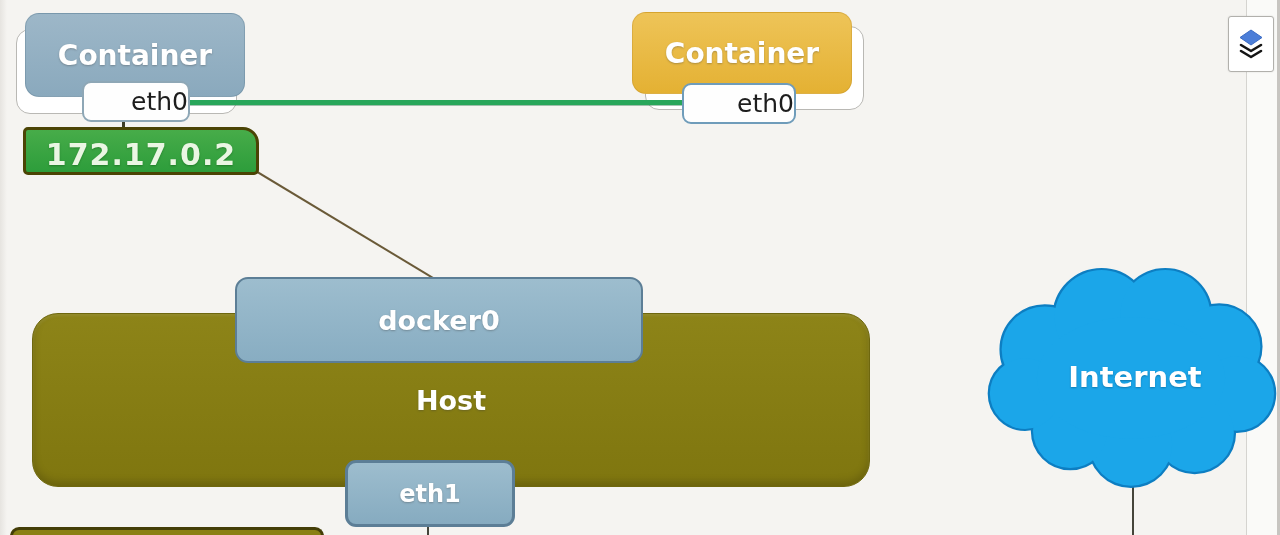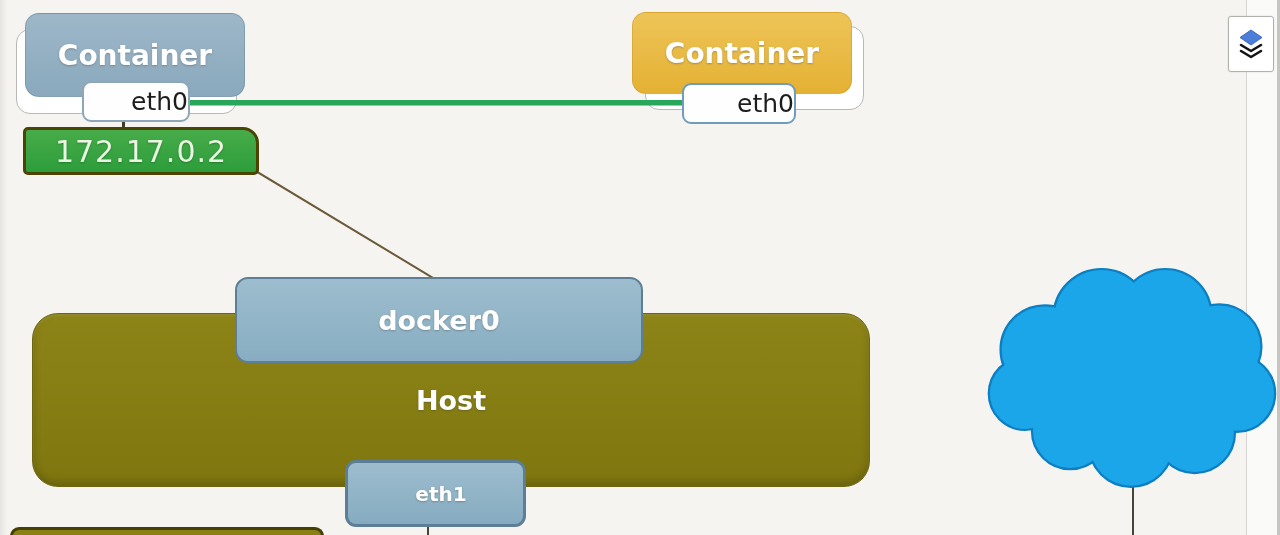--- a/index.html
+++ b/index.html
@@ -29,41 +29,41 @@
   .iface{position:absolute;display:flex;align-items:center;justify-content:flex-end;
     background:#fefefe;color:#1d1d1d;font-size:25px;z-index:5;border-radius:9px;}
   .eth0-left{left:82px;top:81px;width:104px;height:37px;border:2.5px solid #8ea7b6;}
   .eth0-right{left:682px;top:83px;width:110px;height:37px;border:2.5px solid #6f9cba;}
 
   .link-green{position:absolute;left:186px;top:100px;width:500px;height:5px;z-index:3;
     background:#28a65a;border-radius:2px;box-shadow:0 1px 0 rgba(0,90,40,.35);}
 
   .ip-connector{position:absolute;left:122px;top:116px;width:3px;height:13px;background:#3d3d27;z-index:2;}
   .ip-box{position:absolute;left:23px;top:127px;width:230px;height:42px;z-index:5;
-    display:flex;align-items:center;justify-content:center;
+    display:flex;align-items:flex-end;justify-content:center;
     background:linear-gradient(#47ac49,#2d9d3b);
     border:3px solid #4b4405;border-radius:5px;border-top-right-radius:16px;
-    color:#eaf6e3;font-size:30px;font-weight:normal;letter-spacing:1px;
+    color:#eaf6e3;font-size:30px;font-weight:bold;letter-spacing:1px;
     text-shadow:0 1px 2px rgba(0,60,0,.35);}
 
   .line{position:absolute;z-index:2;background:#6a5a38;}
   .diag-ip-bridge{left:251px;top:167px;width:213px;height:2px;
     transform:rotate(31.1deg);transform-origin:0 0;}
   .stem{position:absolute;z-index:3;background:#45453a;}
   .stem-eth1{left:427px;top:519px;width:2px;height:16px;}
   .stem-cloud{left:1132px;top:478px;width:2px;height:57px;}
 
   .bridge{left:235px;top:277px;width:404px;height:82px;border-radius:13px;z-index:4;
     background:linear-gradient(#9dbdce,#88adc2);border:2.5px solid #5c7e96;font-size:27px;}
   .host{left:32px;top:313px;width:836px;height:172px;border-radius:26px;z-index:2;
     background:linear-gradient(#8d8418,#7f760f);border:1px solid #6e670e;
     box-shadow:inset 0 -4px 8px rgba(0,0,0,.18), inset 0 2px 3px rgba(255,255,255,.10);
     font-size:27px;}
   .eth1{left:345px;top:460px;width:164px;height:61px;border-radius:11px;z-index:4;
-    background:linear-gradient(#9dbdce,#86abc0);border:3px solid #5c7e96;font-size:20px;padding-left:11px;}
+    background:linear-gradient(#9dbdce,#86abc0);border:3px solid #5c7e96;font-size:24px;}
   .sliver{position:absolute;left:10px;top:527px;width:308px;height:10px;z-index:2;
     background:#8a8014;border:3px solid #443e07;border-bottom:none;
     border-radius:9px 9px 0 0;}
 
   .cloud-svg{position:absolute;left:984px;top:256px;width:294px;height:236px;z-index:4;}
   .cloud-label{position:absolute;left:1035px;top:360px;width:200px;z-index:5;
     text-align:center;color:#ffffff;font-size:29px;font-weight:bold;
     text-shadow:0 1px 2px rgba(0,70,110,.45);}
 
   .layers-button{position:absolute;left:1228px;top:16px;width:44px;height:54px;z-index:6;
@@ -132,20 +132,21 @@
         <circle cx="215" cy="180" r="40"></circle>
         <circle cx="150" cy="192" r="42"></circle>
         <circle cx="88" cy="178" r="38"></circle>
         <circle cx="42" cy="140" r="36"></circle>
         <ellipse cx="150" cy="124" rx="96" ry="62"></ellipse>
       </g>
     </defs>
     <use href="#cloudShape" fill="#1BA6E9" stroke="#0D7EC2" stroke-width="4.5"></use>
     <use href="#cloudShape" fill="#1BA6E9"></use>
   </svg>
+  <div class="cloud-label">Internet</div>
 
   <div class="layers-button">
     <svg width="30" height="34" viewBox="0 0 30 34">
       <polygon points="15,3 26,10.5 15,18 4,10.5" fill="#4C7ED8" stroke="#3B6BC4" stroke-width="1"></polygon>
       <polyline points="5,18 15,24 25,18" fill="none" stroke="#141414" stroke-width="2.6" stroke-linecap="round" stroke-linejoin="round"></polyline>
       <polyline points="5,24 15,30 25,24" fill="none" stroke="#141414" stroke-width="2.6" stroke-linecap="round" stroke-linejoin="round"></polyline>
     </svg>
   </div>
 
 </div>

